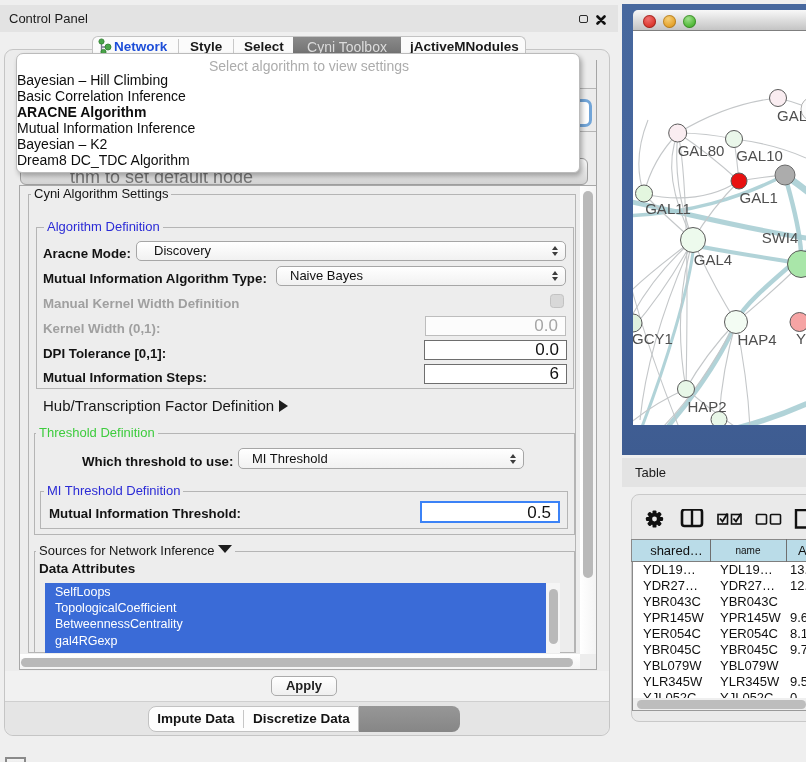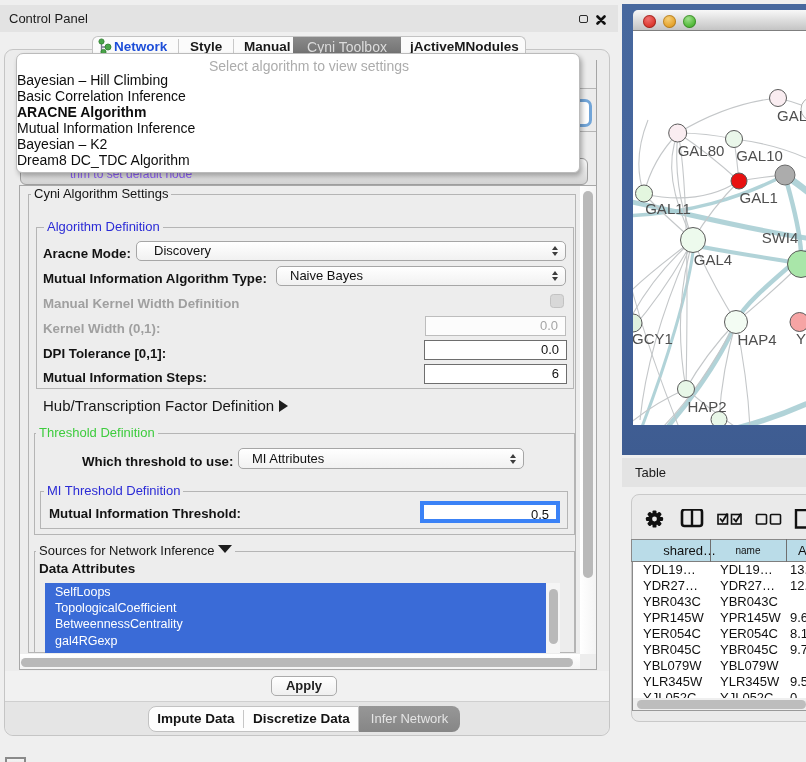--- a/index.html
+++ b/index.html
@@ -9,21 +9,21 @@
 .abs { position:absolute; }
 .bold { font-weight:bold; }
 .gray, .lbl.gray { color:#A0A0A0 !important; }
 .legend { position:absolute; background:#EDEDED; padding:0 3px; font-size:13px; line-height:14px; }
 .grp { position:absolute; border:1px solid #B5B5B5; }
 .combo { position:absolute; background:linear-gradient(#FFFFFF,#F1F1F1); border:1px solid #A6A6A6; border-radius:5px; font-size:13px; color:#111; }
 .combo .ar { position:absolute; right:6px; top:50%; margin-top:-5px; width:7px; height:10px; }
 .ar i { position:absolute; left:0; width:0; height:0; border-left:3.5px solid transparent; border-right:3.5px solid transparent; }
 .ar i.up { top:0; border-bottom:4px solid #3c3c3c; }
 .ar i.dn { bottom:0; border-top:4px solid #3c3c3c; }
-.inp { position:absolute; background:#fff; font-size:13px; color:#111; text-align:right; padding-right:7px; }
+.inp { position:absolute; background:#fff; font-size:17px; color:#111; text-align:right; padding-right:7px; }
 .lbl { position:absolute; font-size:13.3px; font-weight:bold; color:#131313; white-space:nowrap; }
 </style>
 </head>
 <body>
 <div id="root">
 
 <div class="abs" style="left:0px;top:5px;width:618px;height:27px;background:#E3E3E3;"></div>
 <div class="abs" style="left:9px;top:5px;height:27px;line-height:27px;font-size:13px;color:#1b1b1b;">Control Panel</div>
 <div class="abs" style="left:579px;top:15px;width:9px;height:8px;border:1.5px solid #2b2b2b;border-radius:2px;"></div>
 <svg class="abs" style="left:596px;top:15px" width="10" height="10" viewBox="0 0 10 10">
@@ -37,28 +37,28 @@
 <div class="abs" style="left:233px;top:39px;width:1px;height:14px;background:#C9C9C9;"></div>
 <div class="abs" style="left:293px;top:37px;width:108px;height:16px;background:linear-gradient(#8A8A8A,#747474);"></div>
 <svg class="abs" style="left:98px;top:38px" width="18" height="16" viewBox="0 0 18 16">
       <path d="M3.5 4 L3.5 14 M3.5 9 L9 9" stroke="#7a7a90" stroke-width="1.3" fill="none"></path>
       <circle cx="3.5" cy="3.5" r="2.6" fill="#49A549" stroke="#2F7C2F" stroke-width="0.8"></circle>
       <circle cx="10" cy="9" r="3" fill="#49A549" stroke="#2F7C2F" stroke-width="0.8"></circle>
       <circle cx="5.5" cy="14" r="2.6" fill="#49A549" stroke="#2F7C2F" stroke-width="0.8"></circle>
     </svg>
 <div class="abs bold" style="left:114px;top:40px;height:14px;line-height:14px;font-size:13.5px;color:#1d4ed8;">Network</div>
 <div class="abs bold" style="left:190px;top:40px;height:14px;line-height:14px;font-size:13.5px;color:#191919;">Style</div>
-<div class="abs bold" style="left:244px;top:40px;height:14px;line-height:14px;font-size:13.5px;color:#191919;">Manual</div>
+<div class="abs bold" style="left:244px;top:40px;height:14px;line-height:14px;font-size:13.5px;color:#191919;">Select</div>
 <div class="abs" style="left:293px;top:40px;width:108px;height:14px;line-height:14px;font-size:14px;color:#DCDCDC;text-align:center;">Cyni Toolbox</div>
 <div class="abs bold" style="left:410px;top:40px;height:14px;line-height:14px;font-size:13.5px;color:#191919;">jActiveMNodules</div>
 
 <div class="abs" style="left:560px;top:88px;width:37px;height:44px;border:1px solid #B5B5B5;"></div>
 <div class="abs" style="left:560px;top:99px;width:32px;height:28px;background:#fff;border:3px solid #72A5D8;border-radius:7px;"></div>
 <div class="abs" style="left:20px;top:158px;width:568px;height:27px;background:linear-gradient(#FDFDFD,#D2D2D2);border:1px solid #9E9E9E;border-radius:6px;"></div>
-<div class="abs" style="left:70px;top:167px;font-size:12px;color:#8b5cf6;">thm to set default node</div>
+<div class="abs" style="left:70px;top:167px;font-size:18px;color:#737373;">thm to set default node</div>
 <div class="abs" style="left:596px;top:60px;width:1px;height:125px;background:#A5A5A5;"></div>
 
 <div class="abs" style="left:19px;top:185px;width:578px;height:485px;background:#EDEDED;border:1px solid #A8A8A8;"></div>
 
 <div class="abs" style="left:580px;top:186px;width:16px;height:468px;background:linear-gradient(90deg,#FFFFFF,#F4F4F4);"></div>
 <div class="abs" style="left:583px;top:191px;width:10px;height:387px;background:#B9B9B9;border-radius:5px;"></div>
 
 <div class="abs" style="left:20px;top:654px;width:560px;height:15px;background:linear-gradient(#FFFFFF,#F4F4F4);"></div>
 <div class="abs" style="left:21px;top:658px;width:552px;height:9px;background:#B9B9B9;border-radius:4.5px;"></div>
 
@@ -86,49 +86,48 @@
 <div class="inp" style="left:424px;top:340px;width:143px;height:20px;line-height:18px;border:1px solid #6E6E6E;">0.0</div>
 <div class="lbl" style="left:43px;top:370px;">Mutual Information Steps:</div>
 <div class="inp" style="left:424px;top:364px;width:143px;height:20px;line-height:18px;border:1px solid #6E6E6E;">6</div>
 
 <div class="abs" style="left:43px;top:397px;font-size:15px;color:#161616;">Hub/Transcription Factor Definition</div>
 <div class="abs" style="left:279px;top:400px;width:0;height:0;border-top:6.5px solid transparent;border-bottom:6.5px solid transparent;border-left:9px solid #1d1d1d;"></div>
 
 <div class="grp" style="left:34px;top:433px;width:541px;height:102px;"></div>
 <span class="legend" style="left:36px;top:426px;color:#3ECC3E;">Threshold Definition</span>
 <div class="lbl" style="left:82px;top:454px;">Which threshold to use:</div>
-<div class="combo" style="left:238px;top:448px;width:286px;height:21px;line-height:19px;"><span style="padding-left:13px;">MI Attributes</span><span class="ar">
+<div class="combo" style="left:238px;top:448px;width:286px;height:21px;line-height:19px;"><span style="padding-left:13px;">MI Threshold</span><span class="ar">
         <i class="up"></i>
         <i class="dn"></i>
       </span></div>
 
 <div class="grp" style="left:40px;top:491px;width:528px;height:38px;"></div>
 <span class="legend" style="left:44px;top:484px;color:#2B2BD6;">MI Threshold Definition</span>
 <div class="lbl" style="left:49px;top:506px;">Mutual Information Threshold:</div>
-<div class="inp" style="left:420px;top:501px;width:140px;height:22px;line-height:20px;border:4px solid #3b82f6;">0.5</div>
+<div class="inp" style="left:420px;top:501px;width:140px;height:22px;line-height:20px;border:2px solid #3b82f6;">0.5</div>
 
 <div class="grp" style="left:34px;top:551px;width:541px;height:101px;border-bottom:none;"></div>
 <span class="legend" style="left:36px;top:544px;color:#161616;">Sources for Network Inference <span style="display:inline-block;width:0;height:0;border-left:7px solid transparent;border-right:7px solid transparent;border-top:8px solid #1d1d1d;vertical-align:2px;"></span></span>
 <div class="lbl" style="left:39px;top:561px;font-size:13.5px;">Data Attributes</div>
 <div class="abs" style="left:45px;top:583px;width:515px;height:70px;background:#fff;border:1px solid #9A9A9A;border-bottom:none;"></div>
 <div class="abs" style="left:45px;top:583px;width:501px;height:70px;background:#3A6BD7;"></div>
 <div class="abs" style="left:55px;top:584px;width:480px;font-size:12.5px;line-height:16.2px;color:#fff;">SelfLoops<br>TopologicalCoefficient<br>BetweennessCentrality<br>gal4RGexp</div>
 <div class="abs" style="left:546px;top:583px;width:14px;height:70px;background:#F5F5F5;"></div>
 <div class="abs" style="left:549px;top:589px;width:9px;height:55px;background:#B9B9B9;border-radius:4.5px;"></div>
 
 <div class="abs" style="left:5px;top:671px;width:604px;height:30px;background:#F1F1F1;"></div>
 <div class="abs" style="left:271px;top:676px;width:66px;height:20px;background:linear-gradient(#FFFFFF,#EFEFEF);border:1px solid #ABABAB;border-radius:5px;text-align:center;line-height:18px;font-size:13px;font-weight:600;color:#1e1e1e;">Apply</div>
 
 <div class="abs" style="left:5px;top:701px;width:604px;height:34px;background:#E5E5E5;border-top:1px solid #CFCFCF;border-radius:0 0 9px 9px;"></div>
 <div class="abs" style="left:148px;top:706px;width:211px;height:26px;background:#FDFDFD;border:1px solid #C2C2C2;border-radius:8px 0 0 8px;"></div>
 <div class="abs" style="left:243px;top:710px;width:1px;height:18px;background:#C6C6C6;"></div>
 <div class="abs" style="left:359px;top:706px;width:101px;height:26px;background:linear-gradient(#979797,#868686);border-radius:0 8px 8px 0;"></div>
 <div class="abs bold" style="left:156px;top:706px;width:80px;height:26px;line-height:26px;font-size:13.5px;color:#141414;text-align:center;">Impute Data</div>
 <div class="abs bold" style="left:253px;top:706px;width:96px;height:26px;line-height:26px;font-size:13.5px;color:#141414;text-align:center;white-space:nowrap;">Discretize Data</div>
-<div class="abs" style="left:359px;top:706px;width:101px;height:26px;line-height:26px;font-size:13px;color:#E4E4E4;text-align:center;">Infer Network</div>
 
 <div class="abs" style="left:5px;top:757px;width:21px;height:14px;background:linear-gradient(#F5F5F5,#DDDDDD);border:2px solid #8A8A8A;"></div>
 
 <div class="abs" style="left:16px;top:53px;width:564px;height:120px;background:#fff;border:1px solid #BBBBBB;border-radius:7px 7px 6px 6px;box-shadow:2px 3px 5px rgba(0,0,0,0.3);z-index:30;"></div>
 <div class="abs" style="left:16px;top:58px;width:564px;text-align:center;font-size:14px;color:#ACACAC;z-index:31;margin-left:11px;">Select algorithm to view settings</div>
 <div class="abs" style="left:17px;top:72px;font-size:14px;line-height:16.1px;color:#0d0d0d;z-index:31;">Bayesian – Hill Climbing<br>Basic Correlation Inference<br><b>ARACNE Algorithm</b><br>Mutual Information Inference<br>Bayesian – K2<br>Dream8 DC_TDC Algorithm</div>
 
 <div class="abs" style="left:622px;top:4px;width:184px;height:451px;background:linear-gradient(#47689E,#44639B 60%,#3E5C91);"></div>
 <div class="abs" style="left:633px;top:10px;width:173px;height:21px;background:linear-gradient(#F8F8F8,#C4C4C4);border-bottom:1px solid #7F7F7F;border-radius:5px 0 0 0;"></div>
 <div class="abs" style="left:643px;top:15px;width:13px;height:13px;border-radius:50%;background:radial-gradient(circle at 40% 30%, #F07070, #DD3B31 60%, #B02A24);box-shadow:inset 0 0 0 1px rgba(120,20,15,0.55);"></div>
@@ -242,21 +241,21 @@
     <rect x="111.5" y="5.5" width="10" height="9.5" rx="1"></rect>
     <rect x="125.5" y="5.5" width="10" height="9.5" rx="1"></rect>
   </g>
 
   <path d="M151 1 L163 1 L168 6 L168 18.5 L151 18.5 Z" fill="none" stroke="#111" stroke-width="2.4"></path>
 </svg>
 
 <div class="abs" style="left:631px;top:539px;width:175px;height:23px;background:#BADCE8;border-top:1px solid #8A8A8A;border-bottom:1px solid #7E7E7E;border-left:1px solid #8A8A8A;"></div>
 <div class="abs" style="left:710px;top:539px;width:1px;height:23px;background:#6F6F6F;"></div>
 <div class="abs" style="left:786px;top:539px;width:1px;height:23px;background:#6F6F6F;"></div>
-<div class="abs" style="left:637px;top:539px;width:79px;height:23px;line-height:23px;text-align:right;font-size:13px;color:#111;">shared…</div>
+<div class="abs" style="left:637px;top:539px;width:79px;height:23px;line-height:23px;text-align:center;font-size:13px;color:#111;">shared…</div>
 <div class="abs" style="left:710px;top:539px;width:76px;height:23px;line-height:23px;text-align:center;font-size:10px;color:#111;">name</div>
 <div class="abs" style="left:798px;top:539px;height:23px;line-height:23px;font-size:13px;color:#111;">A</div>
 
 <div class="abs" style="left:632px;top:562px;width:174px;height:138px;background:#fff;border-left:1px solid #8A8A8A;"></div>
 <div class="abs" style="left:643px;top:562px;width:70px;font-size:13px;line-height:16px;color:#111;">YDL19…<br>YDR27…<br>YBR043C<br>YPR145W<br>YER054C<br>YBR045C<br>YBL079W<br>YLR345W<br>YJL052C</div>
 <div class="abs" style="left:720px;top:562px;width:70px;font-size:13px;line-height:16px;color:#111;">YDL19…<br>YDR27…<br>YBR043C<br>YPR145W<br>YER054C<br>YBR045C<br>YBL079W<br>YLR345W<br>YJL052C</div>
 <div class="abs" style="left:790px;top:562px;width:30px;font-size:13px;line-height:16px;color:#111;">13.<br>12.<br>&nbsp;<br>9.6<br>8.1<br>9.7<br>&nbsp;<br>9.5<br>0.</div>
 
 <div class="abs" style="left:632px;top:698px;width:174px;height:13px;background:#EFEFEF;border-left:1px solid #8A8A8A;border-bottom:1px solid #999;"></div>
 <div class="abs" style="left:637px;top:699.5px;width:169px;height:9px;background:#BDBDBD;border-radius:4.5px;"></div>

